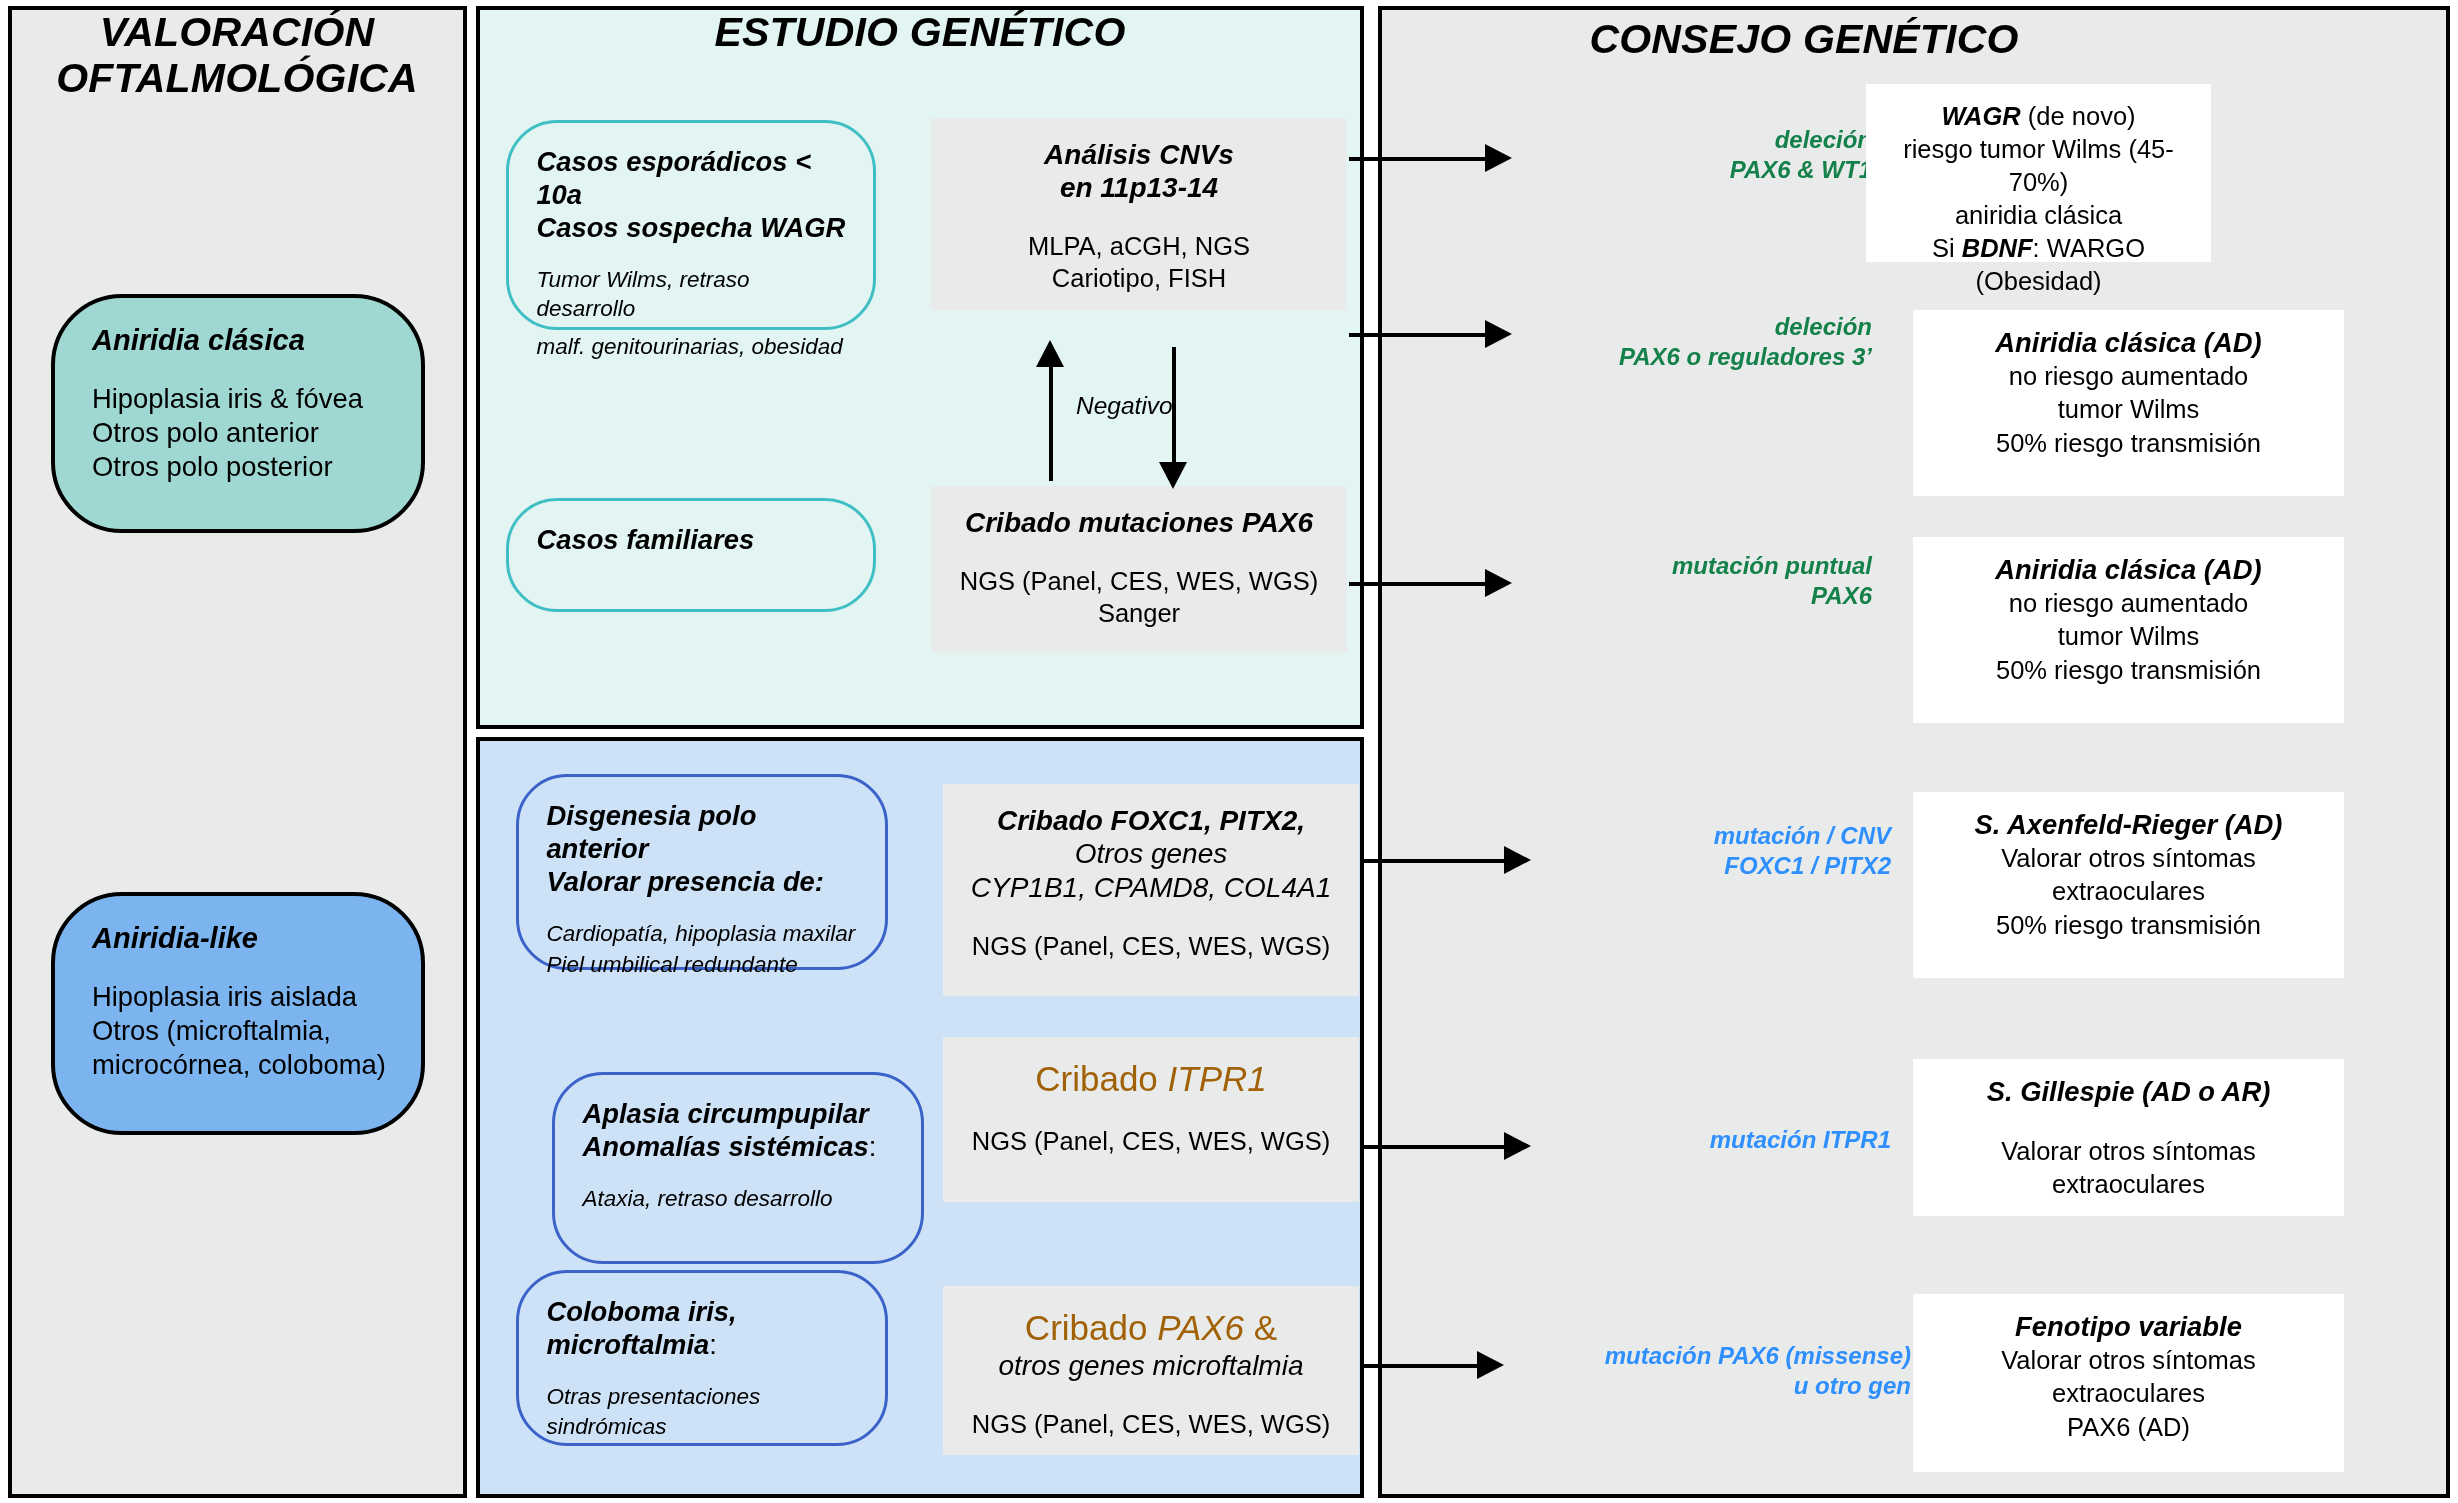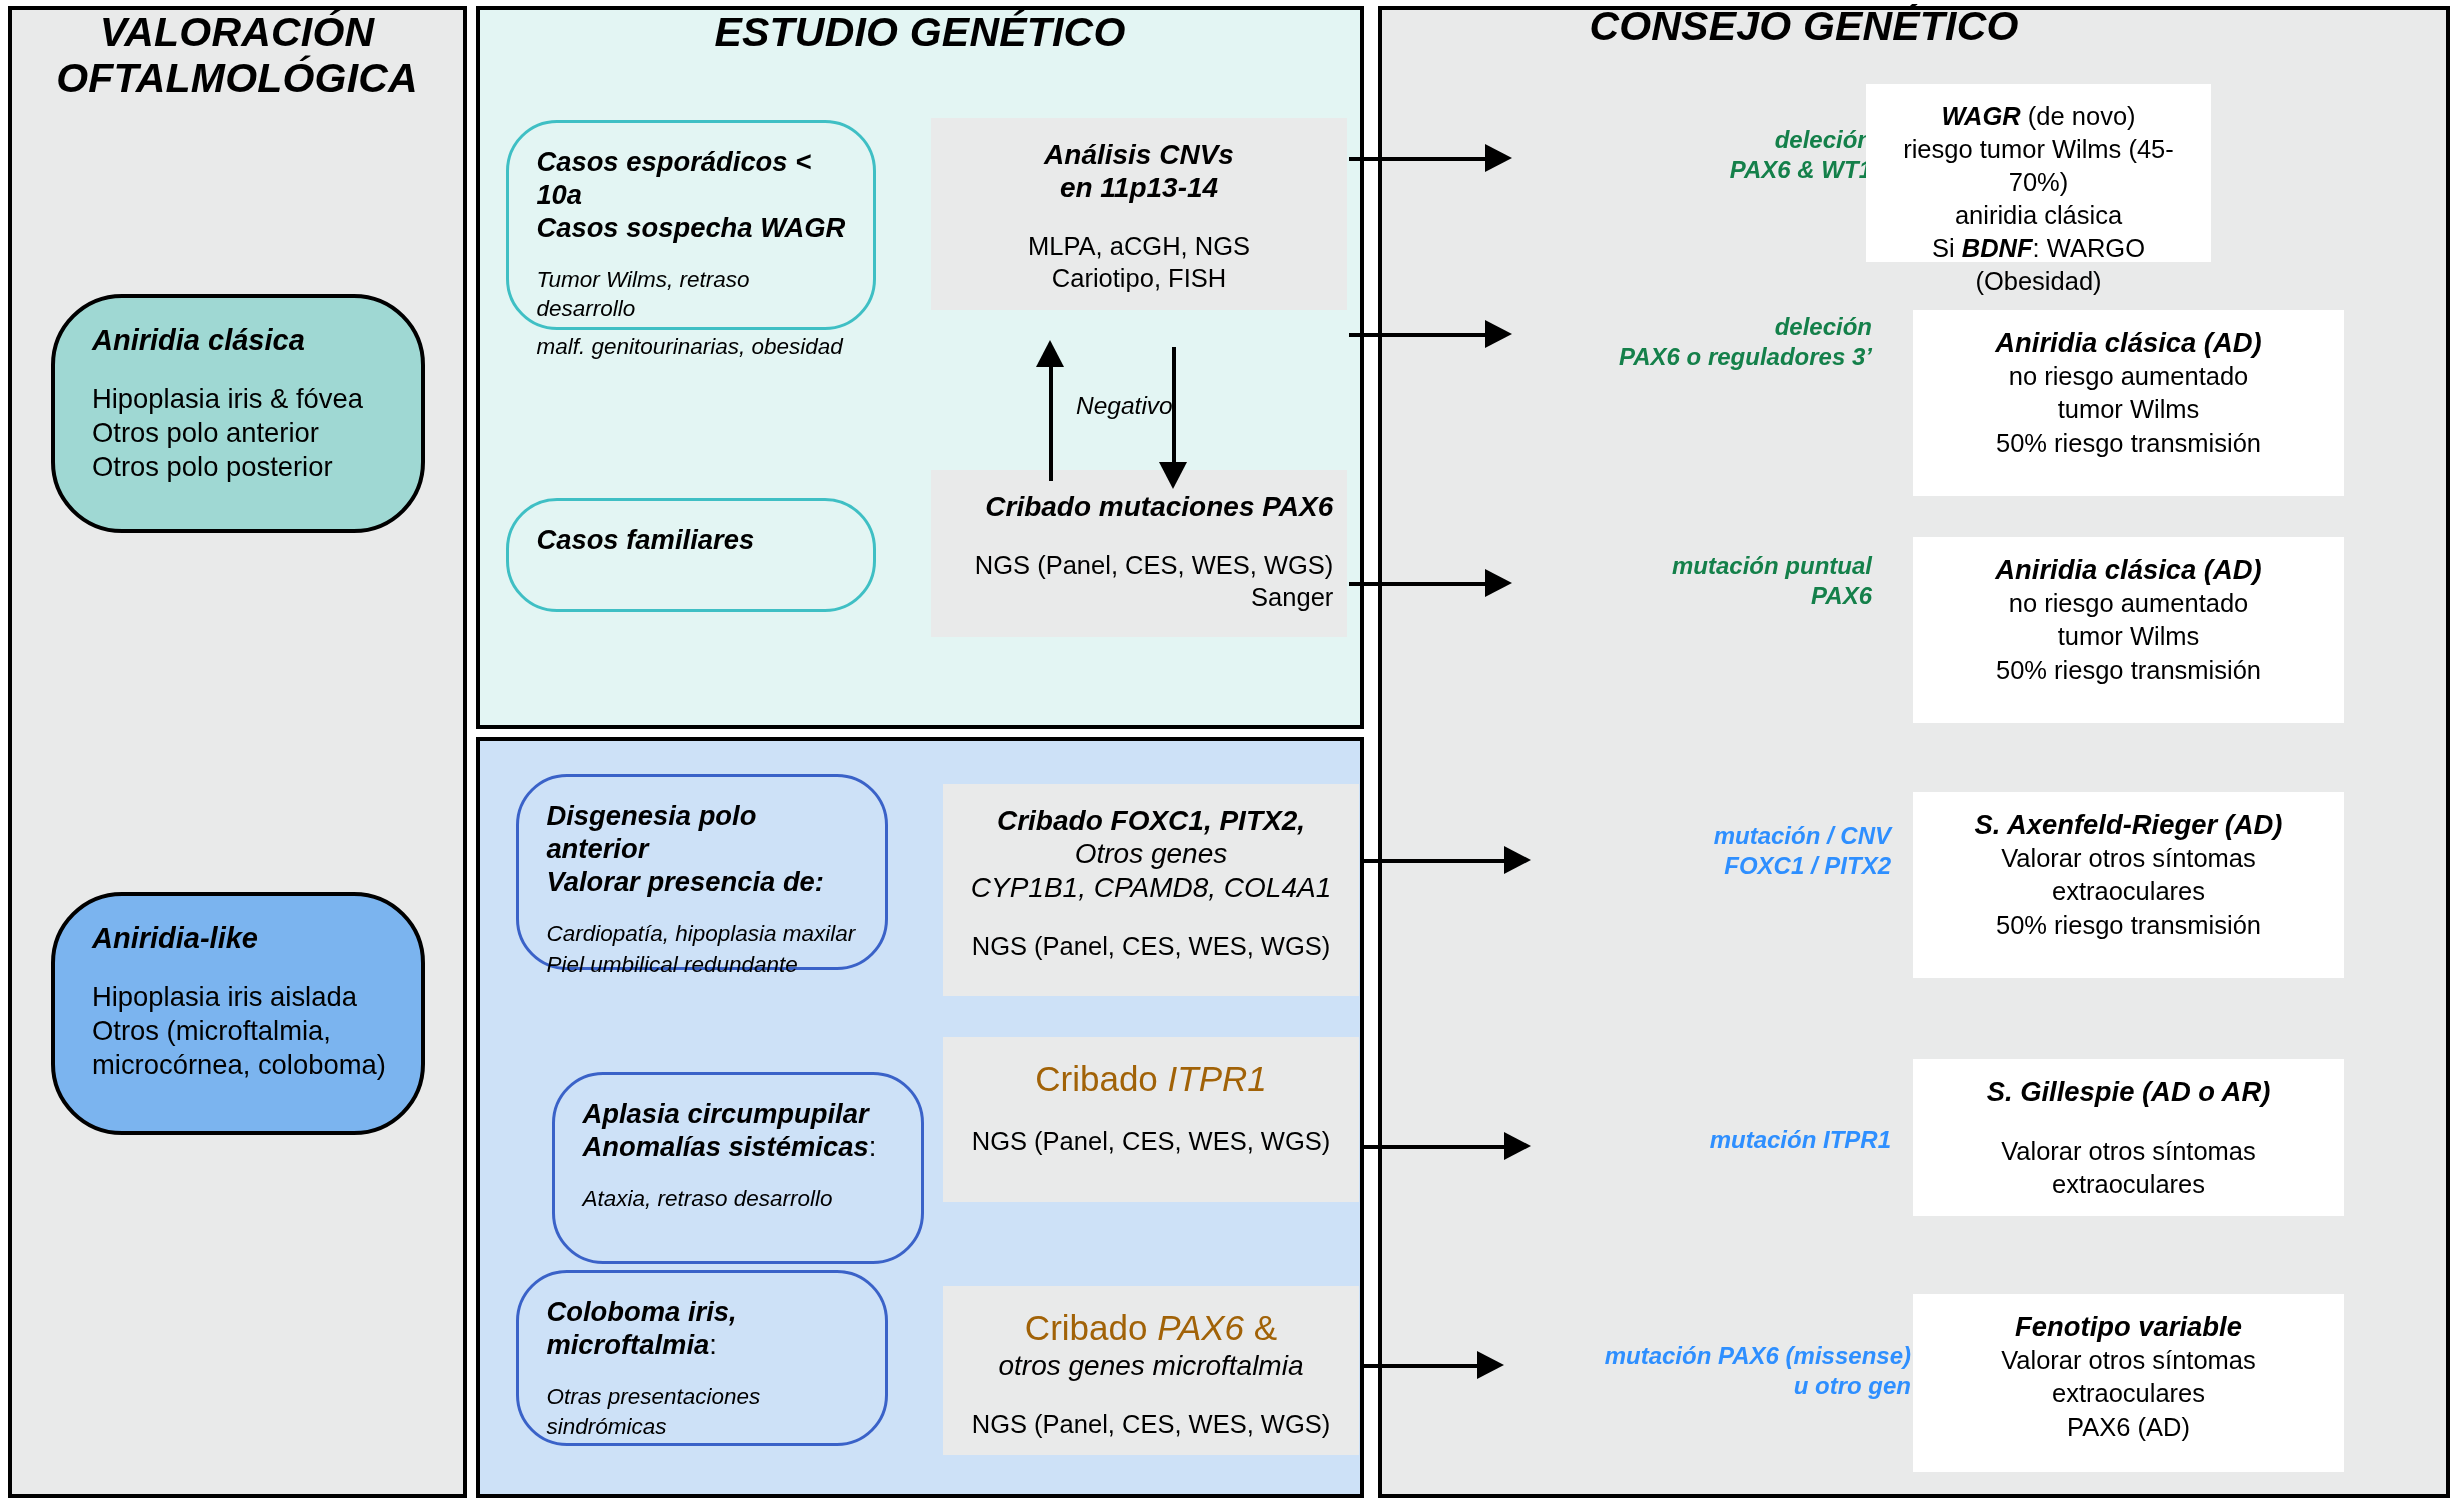--- a/index.html
+++ b/index.html
@@ -24,21 +24,21 @@
     text-align: center;
     font-style: italic;
     font-weight: bold;
     font-size: 41px;
     color: #000;
     line-height: 1.12;
     letter-spacing: 0.2px;
   }
   #title-left  { left: 17.6px;   top: 9.8px;  width: 439px; }
   #title-mid   { left: 476px;  top: 9.8px;  width: 888px; }
-  #title-right { left: 1378px; top: 4px;  width: 852px; }
+  #title-right { left: 1378px; top: 17px;  width: 852px; }
 
   
   .pheno-box {
     position: absolute;
     border: 4.9px solid #000;
     border-radius: 71px;
     padding: 25.5px 17.6px 19.6px 37px;
   }
   #box-aniridia-clasica { left: 51px; top: 294px;  width: 374px; height: 239px; background: #9fd8d3; }
   #box-aniridia-like    { left: 51px; top: 892px;  width: 374px; height: 243px; background: #7bb4ef; }
@@ -86,21 +86,21 @@
   .test-title-i {
     font-style: italic; font-weight: normal; font-size: 28px; color: #000; line-height: 1.2;
   }
   .test-title-n {
     font-size: 35px; color: #a16207; line-height: 1.24;
   }
   .test-sub { font-size: 25.5px; color: #000; line-height: 1.26; }
   .gap-md { height: 25.5px; }
 
   #test-cnv    { left: 931px; top: 118px;  width: 416px; height: 192px; }
-  #test-pax6   { left: 931px; top: 470px;  width: 416px; height: 167px; text-align: right; }
+  #test-pax6   { left: 931px; top: 486px;  width: 416px; height: 167px; }
   #test-foxc1  { left: 943px; top: 784px;  width: 416px; height: 212px; }
   #test-itpr1  { left: 943px; top: 1037px; width: 416px; height: 165px; }
   #test-px6mic { left: 943px; top: 1286px; width: 416px; height: 169px; }
 
   
   .result-label {
     position: absolute;
     text-align: right;
     font-style: italic; font-weight: bold; font-size: 24px;
     line-height: 1.26;

